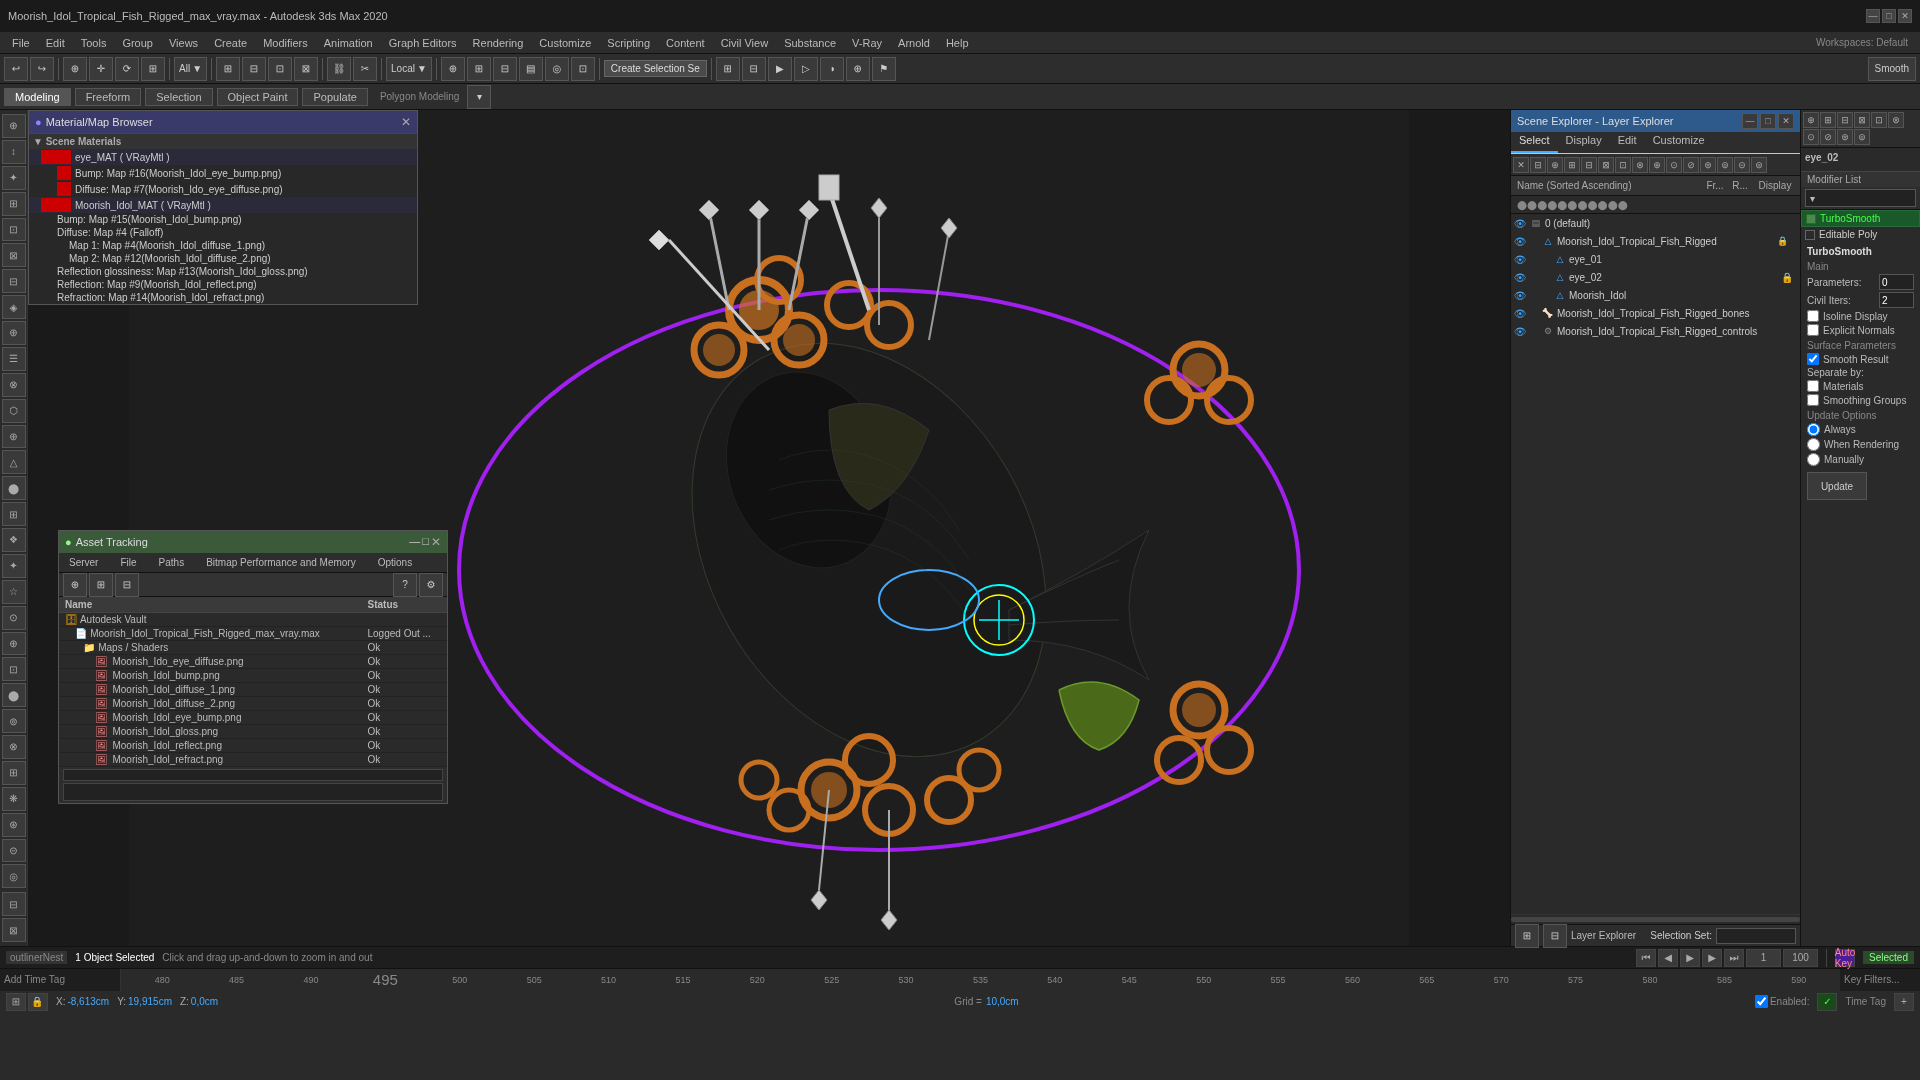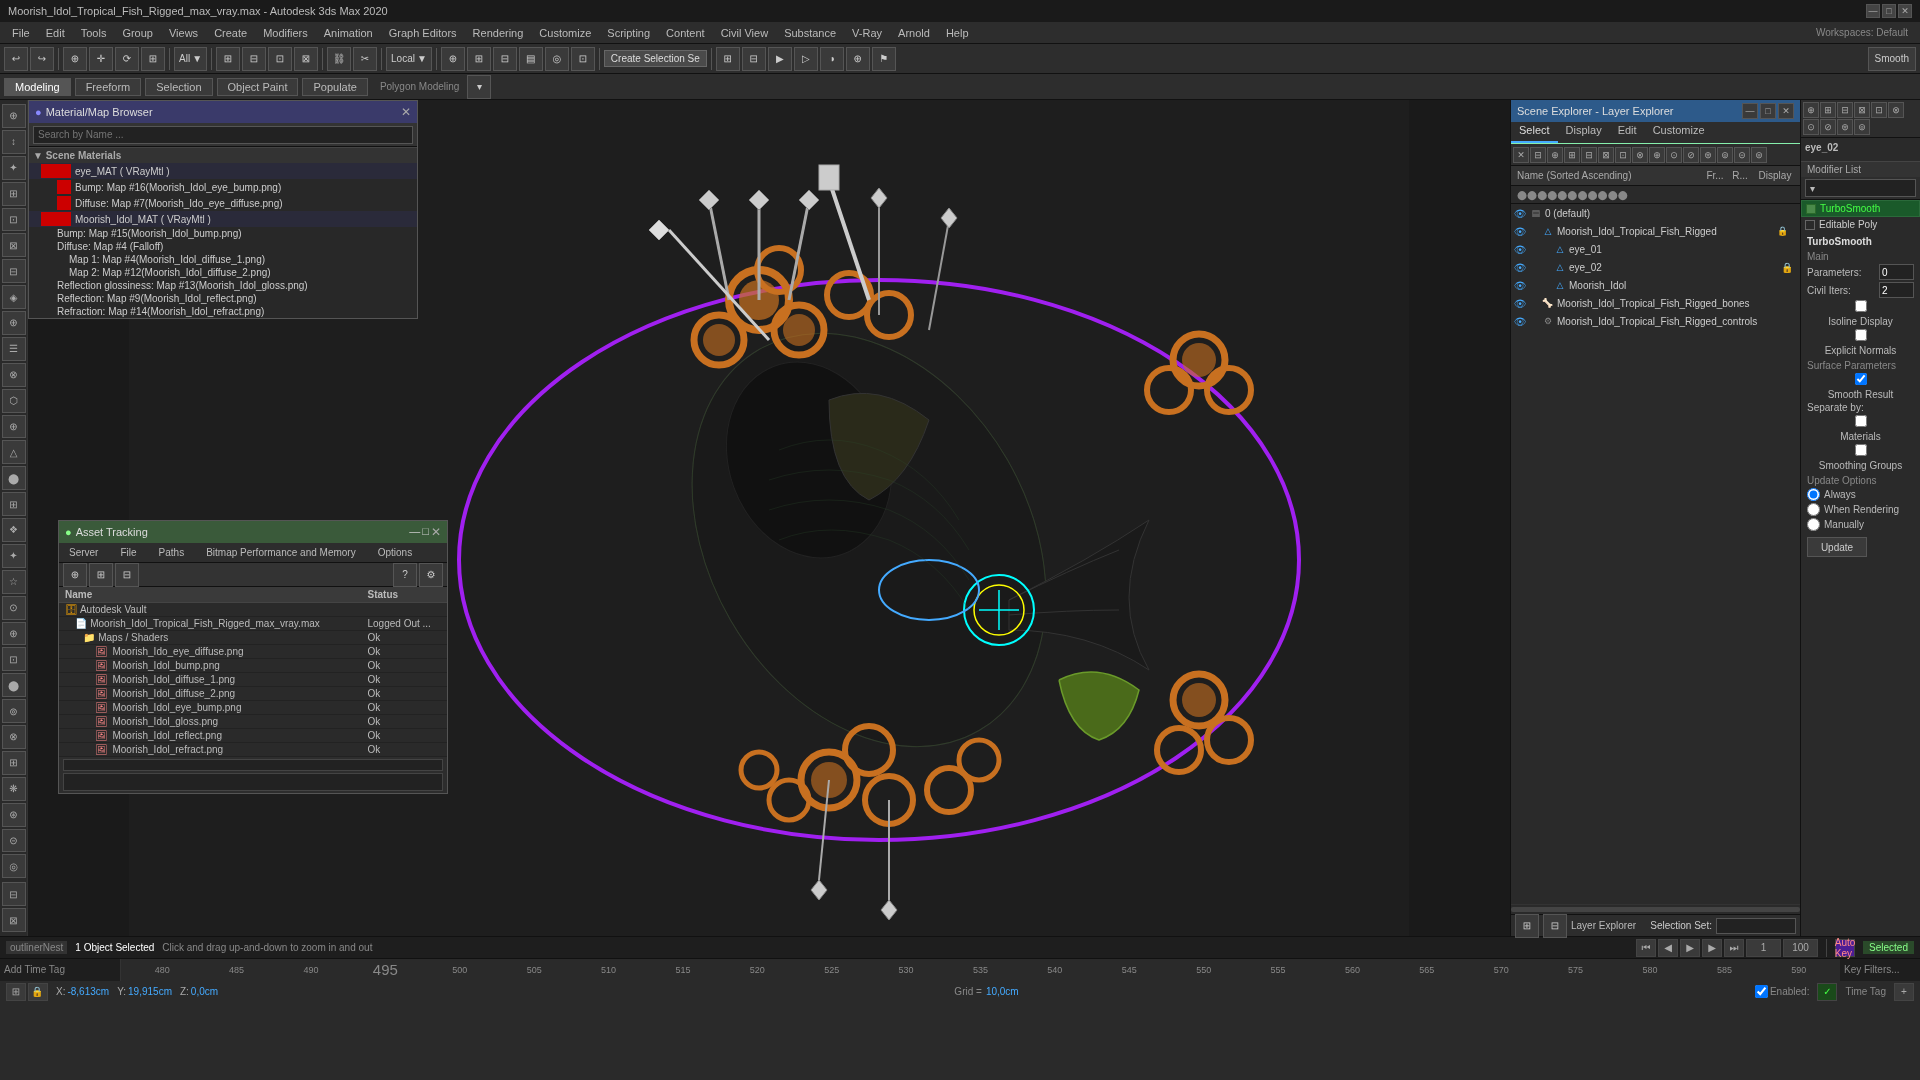--- a/index.html
+++ b/index.html
@@ -1,19 +1,19 @@
 <!DOCTYPE html>
 <html><head>
   <meta charset="utf-8">
   <style>
     * { margin: 0; padding: 0; box-sizing: border-box; }
     body { width: 1920px; height: 1080px; overflow: hidden; background: #2a2a2a; font-family: 'Segoe UI', Arial, sans-serif; font-size: 11px; color: #ccc; }
 
     
-    #title-bar { height: 22px; background: #1a1a1a; display: flex; align-items: center; padding: 0 8px; justify-content: space-between; }
+    #title-bar { height: 32px; background: #1a1a1a; display: flex; align-items: center; padding: 0 8px; justify-content: space-between; }
     #title-bar .title { color: #bbb; font-size: 11px; }
     #title-bar .win-controls { display: flex; gap: 2px; }
     #title-bar .win-btn { width: 14px; height: 14px; background: #444; border: 1px solid #555; cursor: pointer; font-size: 9px; display: flex; align-items: center; justify-content: center; color: #aaa; }
 
     
     #menu-bar { height: 22px; background: #2d2d2d; display: flex; align-items: center; padding: 0 4px; border-bottom: 1px solid #111; }
     .menu-item { padding: 2px 8px; cursor: pointer; color: #bbb; font-size: 11px; }
 
     
     #main-toolbar { height: 30px; background: #2d2d2d; display: flex; align-items: center; padding: 0 4px; gap: 2px; border-bottom: 1px solid #111; }
@@ -88,28 +88,28 @@
     .modifier-item.normal { color: #ccc; }
     .modifier-icon { width: 10px; height: 10px; margin-right: 4px; border: 1px solid #666; }
     .modifier-icon.green { background: #4a8a4a; border-color: #2a6a2a; }
 
     
     #turbosmooth-panel { padding: 4px 6px; font-size: 10px; }
     .ts-section { color: #888; margin: 4px 0 2px 0; font-size: 10px; }
     .ts-row { display: flex; align-items: center; margin-bottom: 2px; }
     .ts-label { width: 80px; color: #bbb; font-size: 10px; }
     .ts-input { width: 35px; height: 16px; background: #222; border: 1px solid #555; color: #fff; font-size: 10px; padding: 0 2px; }
-    .ts-checkbox { display: flex; align-items: center; gap: 4px; margin-bottom: 2px; flex-direction: column; }
+    .ts-checkbox { display: flex; align-items: center; gap: 4px; margin-bottom: 2px; }
     .ts-checkbox input { width: 12px; height: 12px; }
     .ts-checkbox label { color: #bbb; font-size: 10px; }
     .surface-params { color: #888; font-size: 10px; margin: 4px 0 2px; }
     .update-section { color: #888; font-size: 10px; margin: 4px 0 2px; }
     .radio-row { display: flex; align-items: center; gap: 4px; margin-bottom: 2px; }
     .radio-row label { color: #bbb; font-size: 10px; }
-    .update-btn { width: 60px; height: 20px; background: #3a3a3a; border: 1px solid #555; color: #ccc; font-size: 10px; cursor: pointer; margin-top: 4px; }
+    .update-btn { width: 60px; height: 28px; background: #3a3a3a; border: 1px solid #555; color: #ccc; font-size: 10px; cursor: pointer; margin-top: 4px; }
 
     
     #status-bar { height: 22px; background: #1e1e1e; display: flex; align-items: center; padding: 0 6px; gap: 8px; border-top: 1px solid #111; font-size: 10px; color: #888; }
     .status-selected { color: #fff; }
     #timeline-bar { height: 22px; background: #2a2a2a; border-top: 1px solid #111; display: flex; align-items: center; }
     .tl-btn { width: 20px; height: 18px; background: #3a3a3a; border: 1px solid #444; cursor: pointer; display: flex; align-items: center; justify-content: center; color: #aaa; font-size: 10px; }
     .timeline-track { flex: 1; background: #222; height: 22px; position: relative; }
     #coords-bar { height: 22px; background: #2a2a2a; display: flex; align-items: center; padding: 0 6px; gap: 8px; font-size: 10px; color: #888; border-top: 1px solid #111; }
     .coord-item { display: flex; align-items: center; gap: 2px; }
     .coord-label { color: #aaa; }
@@ -261,23 +261,20 @@
   <div id="viewport" style="flex:1; margin-left:28px; position:relative; background: #1a1a1a; overflow:hidden;">
 
     <div id="material-panel" style="top:0; left:0;">
       <div class="panel-titlebar">
         <div class="title">
           <span style="color:#88f;">●</span>
           <span>Material/Map Browser</span>
         </div>
         <div class="panel-close">✕</div>
       </div>
-      <div class="panel-toolbar">
-        <input class="search-box" placeholder="Search by Name ..." style="">
-      </div>
       <div class="mat-panel-content">
         <div class="section-header">▼ Scene Materials</div>
 
         <div class="tree-item" style="background:#2a2a3a;">
           <div class="indent" style="width:8px;"></div>
           <div class="color-box red-box"></div>
           <span>eye_MAT ( VRayMtl )</span>
         </div>
         <div class="tree-item">
           <div class="indent" style="width:24px;"></div>

